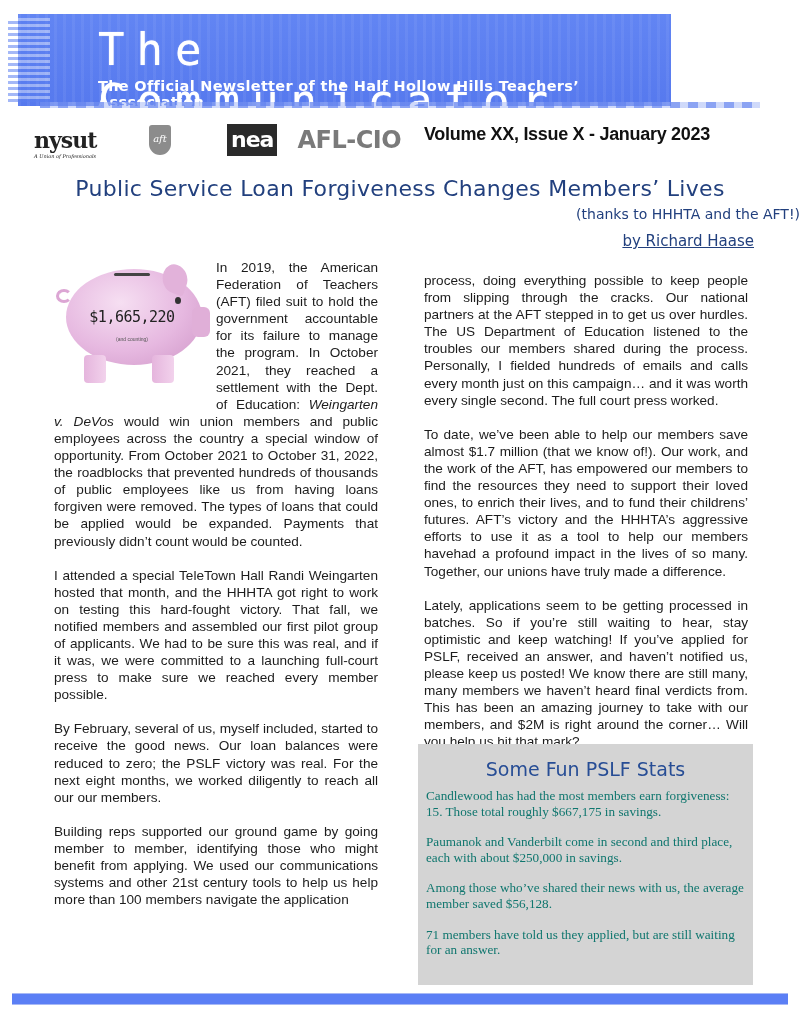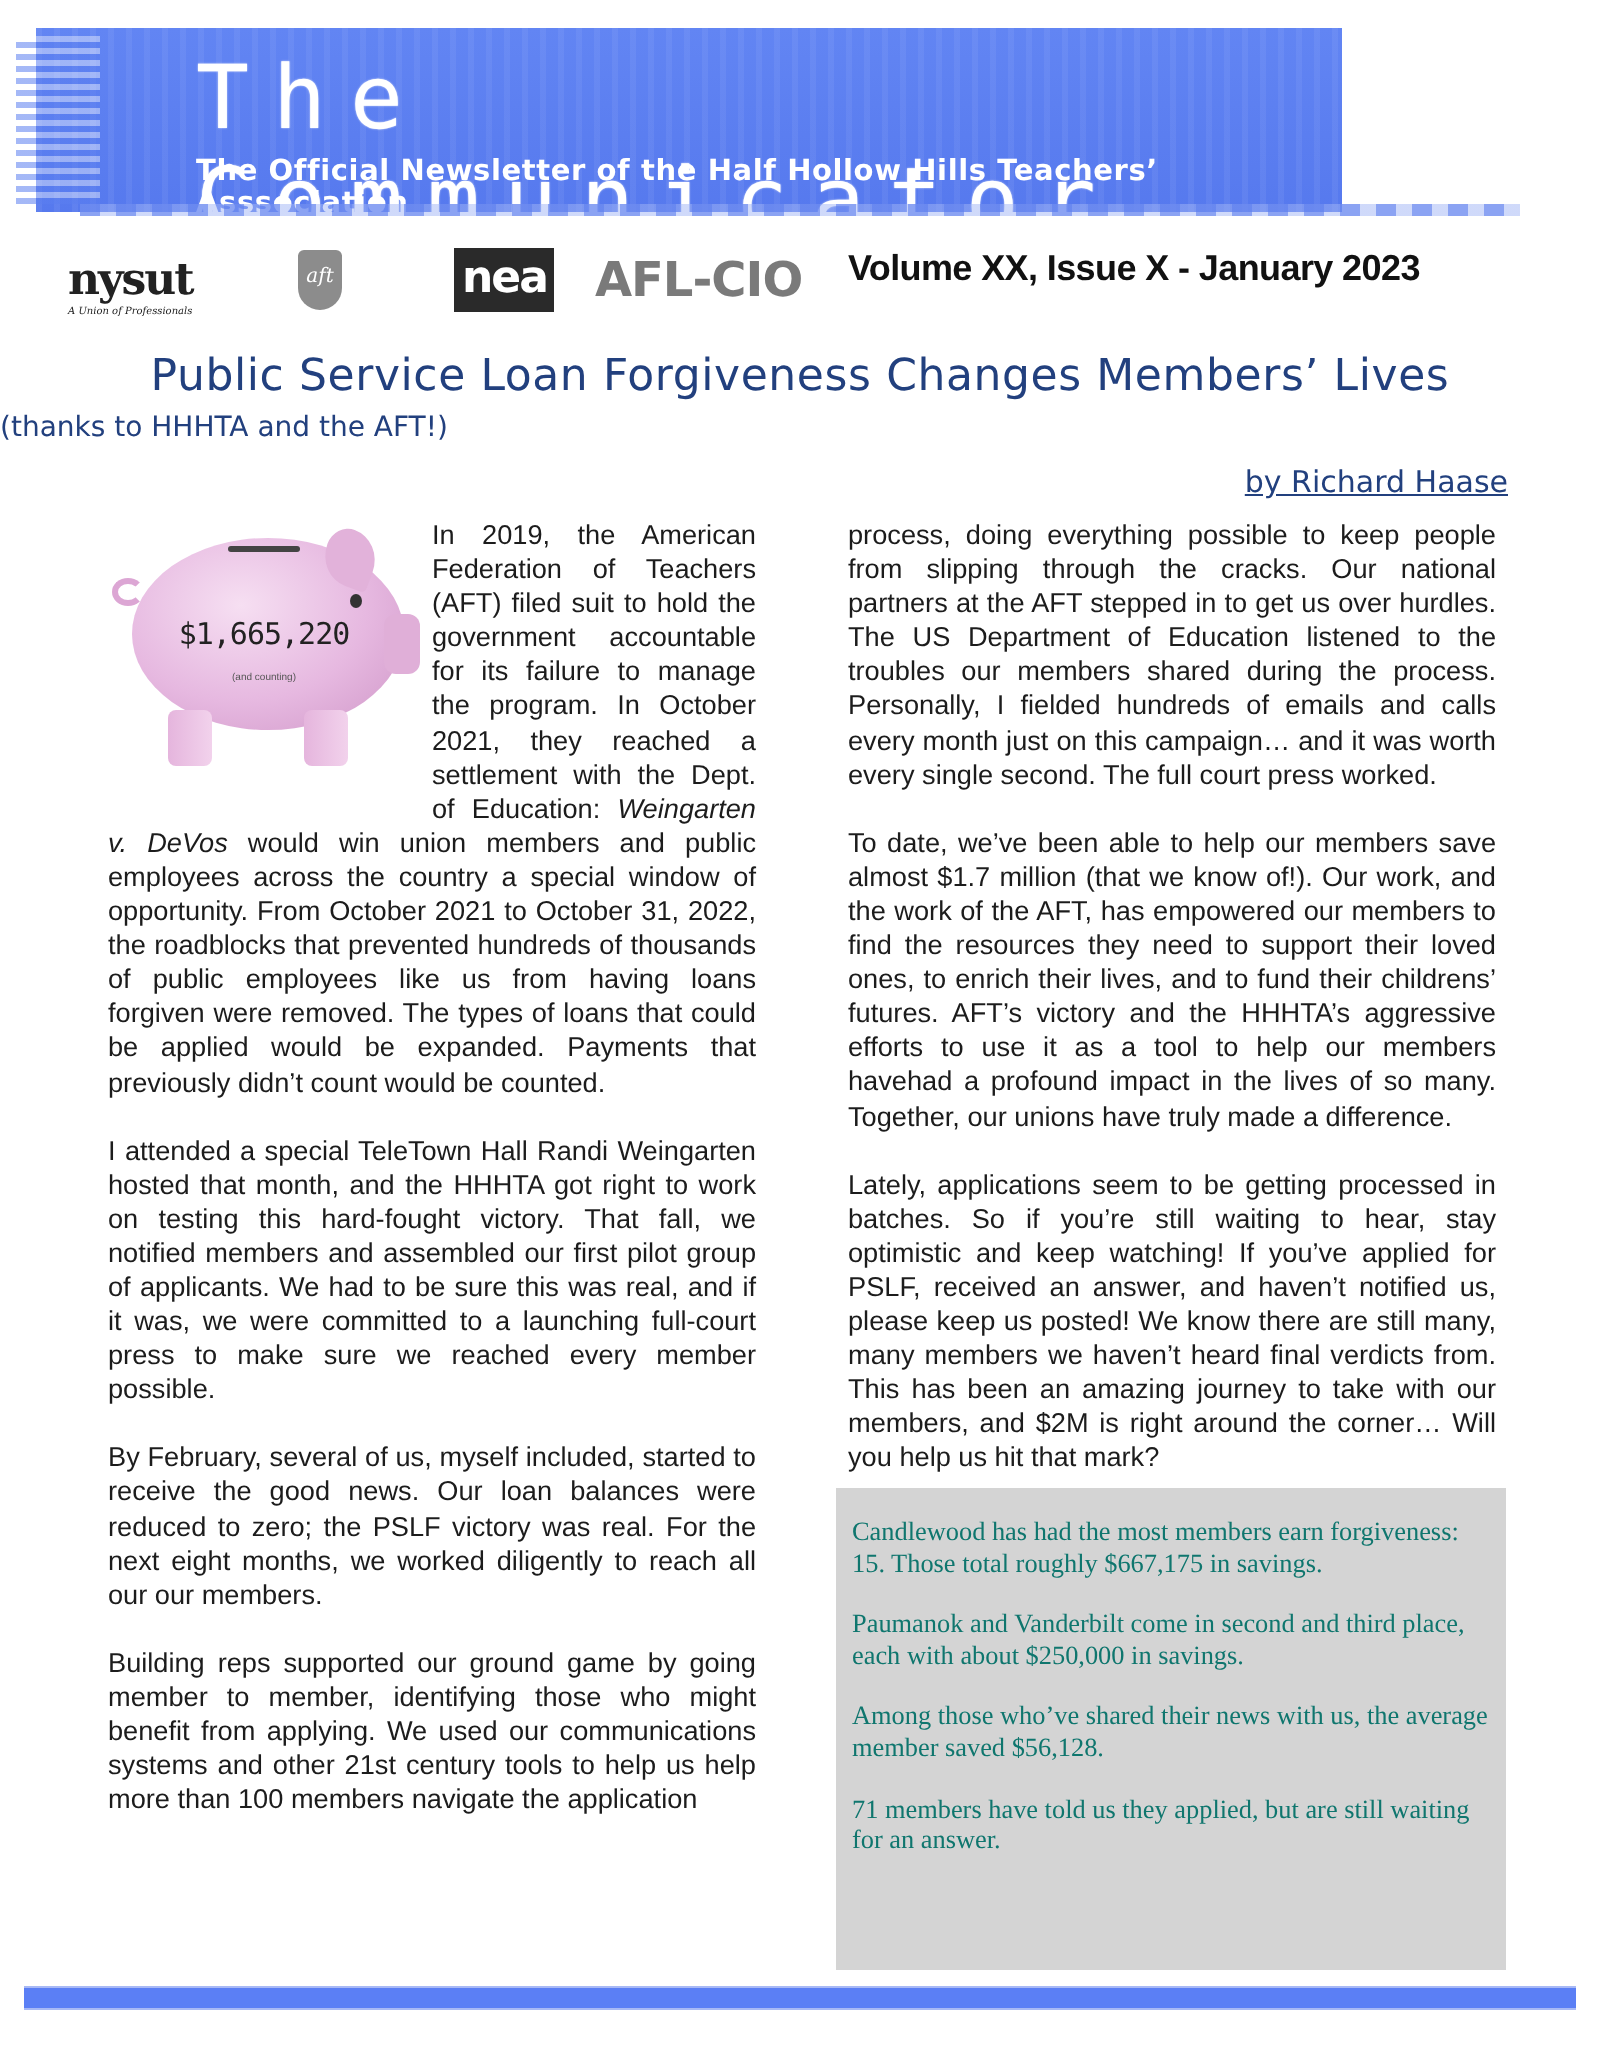--- a/index.html
+++ b/index.html
@@ -40,29 +40,29 @@
   .logo-nysut { font-family: "DejaVu Serif", serif; font-weight: bold; font-size: 22px; color: #222; position: relative; width: 84px; letter-spacing: -1px; }
   .logo-nysut small { position: absolute; left: 0; top: 26px; font-size: 5px; font-weight: normal; font-style: italic; letter-spacing: 0; }
   .logo-aft { margin-left: 31px; width: 22px; height: 30px; background: #8c8c8c; border-radius: 3px 3px 11px 11px; color: #fff; font-style: italic; font-family: "DejaVu Serif", serif; font-size: 10px; text-align: center; line-height: 28px; }
   .logo-nea { margin-left: 56px; background: #2a2a2a; color: #fff; font-family: "DejaVu Sans", sans-serif; font-weight: bold; font-size: 22px; padding: 2px 4px; line-height: 28px; letter-spacing: -1px; }
   .logo-aflcio { margin-left: 20px; font-family: "DejaVu Sans", sans-serif; font-weight: bold; font-size: 24px; color: #7a7a7a; letter-spacing: -0.5px; }
   .volume { position: absolute; left: 424px; top: 124px; font-family: "Liberation Sans", sans-serif; font-weight: bold; font-size: 18px; color: #111; letter-spacing: -0.3px; }
 
   
   .headline { position: absolute; left: 0; width: 800px; top: 176px; text-align: center;
     font-family: "DejaVu Sans", sans-serif; font-size: 22px; color: #22407e; letter-spacing: 0.3px; }
-  .subhead { position: absolute; left: 0; width: 800px; top: 206px; text-align: left;
+  .subhead { position: absolute; left: 0; width: 800px; top: 206px; text-align: right;
     font-family: "DejaVu Sans", sans-serif; font-size: 14px; color: #22407e; }
   .byline { position: absolute; right: 46px; top: 232px;
     font-family: "DejaVu Sans", sans-serif; font-size: 15px; color: #22407e; text-decoration: underline; }
 
   
   .col { position: absolute; font-family: "Liberation Sans", sans-serif; font-size: 13.6px; line-height: 17.1px; color: #1c1c1c; text-align: justify; }
   .col-left { left: 54px; top: 259px; width: 324px; }
-  .col-right { left: 424px; top: 259px; width: 324px; }
+  .col-right { left: 424px; top: 272px; width: 324px; }
   .col p { margin-bottom: 17px; }
   .col p:last-child { margin-bottom: 0; }
   .col em { font-style: italic; }
 
   
   .piggy-wrap { float: left; width: 158px; height: 140px; position: relative; margin: 0 4px 0 0; }
   .piggy-body { position: absolute; left: 12px; top: 10px; width: 136px; height: 96px; border-radius: 50%;
     background: radial-gradient(ellipse at 40% 35%, #f6dff2 0%, #e6b8e0 55%, #cf96c7 100%); }
   .piggy-ear { position: absolute; left: 108px; top: 6px; width: 26px; height: 28px; background: #e2b2da; border-radius: 40% 60% 10% 60%; transform: rotate(20deg); }
   .piggy-snout { position: absolute; left: 138px; top: 48px; width: 18px; height: 30px; background: #e0afd8; border-radius: 6px; }
@@ -126,19 +126,20 @@
   <p>Building reps supported our ground game by going member to member, identifying those who might benefit from applying. We used our communications systems and other 21st century tools to help us help more than 100 members navigate the application</p>
 </div>
 
 <div class="col col-right">
   <p>process, doing everything possible to keep people from slipping through the cracks. Our national partners at the AFT stepped in to get us over hurdles. The US Department of Education listened to the troubles our members shared during the process. Personally, I fielded hundreds of emails and calls every month just on this campaign… and it was worth every single second. The full court press worked.</p>
   <p>To date, we’ve been able to help our members save almost $1.7 million (that we know of!). Our work, and the work of the AFT, has empowered our members to find the resources they need to support their loved ones, to enrich their lives, and to fund their childrens’ futures. AFT’s victory and the HHHTA’s aggressive efforts to use it as a tool to help our members havehad a profound impact in the lives of so many. Together, our unions have truly made a difference.</p>
   <p>Lately, applications seem to be getting processed in batches. So if you’re still waiting to hear, stay optimistic and keep watching! If you’ve applied for PSLF, received an answer, and haven’t notified us, please keep us posted! We know there are still many, many members we haven’t heard final verdicts from. This has been an amazing journey to take with our members, and $2M is right around the corner… Will you help us hit that mark?</p>
 </div>
 
 <div class="stats">
+  <div class="stats-title">Some Fun PSLF Stats</div>
   <p>Candlewood has had the most members earn forgiveness: 15. Those total roughly $667,175 in savings.</p>
   <p>Paumanok and Vanderbilt come in second and third place, each with about $250,000 in savings.</p>
   <p>Among those who’ve shared their news with us, the average member saved $56,128.</p>
   <p>71 members have told us they applied, but are still waiting for an answer.</p>
 </div>
 
 <div class="footer-bar"></div>
 
 </body></html>

